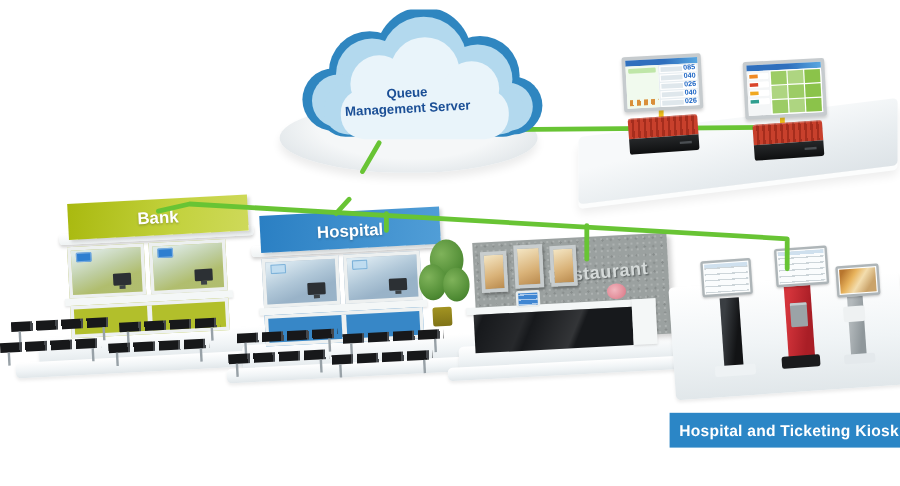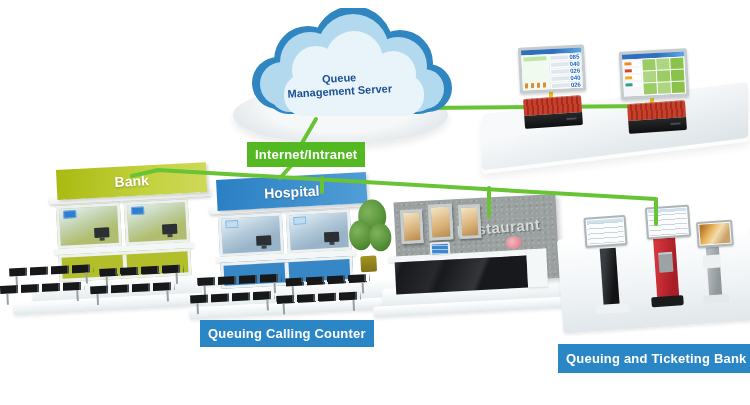--- a/index.html
+++ b/index.html
@@ -306,23 +306,17 @@
     </div>
 
     <div class="kpillar gray" style="left:150px;top:46px;width:13px;height:50px;"></div>
     <div class="kbase" style="left:146px;top:54px;width:18px;height:13px;background:#eef1f2;"></div>
     <div class="kbase" style="left:144px;top:94px;width:26px;height:8px;background:#e4e9ec;"></div>
     <div class="kmon" style="left:142px;top:20px;width:36px;height:26px;">
       <span class="kscr food"></span>
     </div>
   </div>
 
-  <div class="badge green" style="left:247px;top:142px;">
-    <span>Internet/Intranet</span>
-  </div>
-  <div class="badge blue" style="left:200px;top:320px;height:27px;">
-    <span>Queuing Calling Counter</span>
-  </div>
   <div class="badge blue" style="left:558px;top:344px;height:29px;">
-    <span>Queuing and Ticketing Bank</span>
+    <span>Hospital and Ticketing Kiosk</span>
   </div>
 
 </div>
 
 </body></html>

